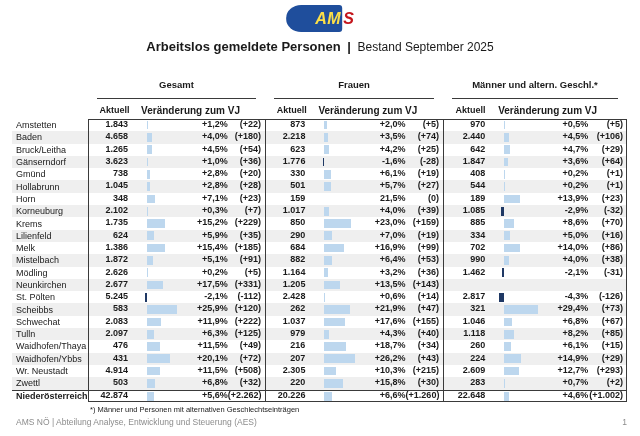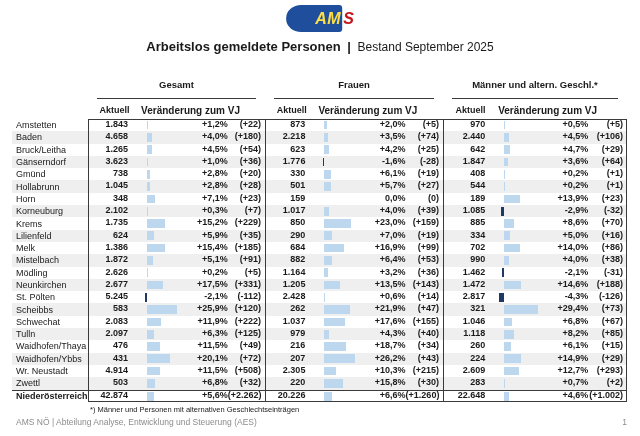--- a/index.html
+++ b/index.html
@@ -279,21 +279,21 @@
       <div class="val">348</div>
       <div class="barcell">
               <div class="bar" style="left: 6px; width: 8.165px; background: rgb(189, 215, 238);"></div>
             </div>
       <div class="pct">+7,1%</div>
       <div class="abs">(+23)</div>
     </div>
     <div class="c-group g-frauen">
       <div class="val">159</div>
       <div class="barcell"></div>
-      <div class="pct">0,0%</div>
+      <div class="pct">21,5%</div>
       <div class="abs">(0)</div>
     </div>
     <div class="c-group g-maenner">
       <div class="val">189</div>
       <div class="barcell">
               <div class="bar" style="left: 6px; width: 15.985px; background: rgb(189, 215, 238);"></div>
             </div>
       <div class="pct">+13,9%</div>
       <div class="abs">(+23)</div>
     </div>
@@ -470,28 +470,20 @@
       <div class="pct">+17,5%</div>
       <div class="abs">(+331)</div>
     </div>
     <div class="c-group g-frauen">
       <div class="val">1.205</div>
       <div class="barcell">
               <div class="bar" style="left: 6px; width: 15.525px; background: rgb(189, 215, 238);"></div>
             </div>
       <div class="pct">+13,5%</div>
       <div class="abs">(+143)</div>
-    </div>
-    <div class="c-group g-maenner">
-      <div class="val">1.472</div>
-      <div class="barcell">
-              <div class="bar" style="left: 6px; width: 16.79px; background: rgb(189, 215, 238);"></div>
-            </div>
-      <div class="pct">+14,6%</div>
-      <div class="abs">(+188)</div>
     </div>
   </div>
         <div class="trow">
     <div class="c-label">St. Pölten</div>
     <div class="c-group g-gesamt">
       <div class="val">5.245</div>
       <div class="barcell">
               <div class="bar" style="left: 3.585px; width: 2.415px; background: rgb(31, 56, 100);"></div>
             </div>
       <div class="pct">-2,1%</div>

